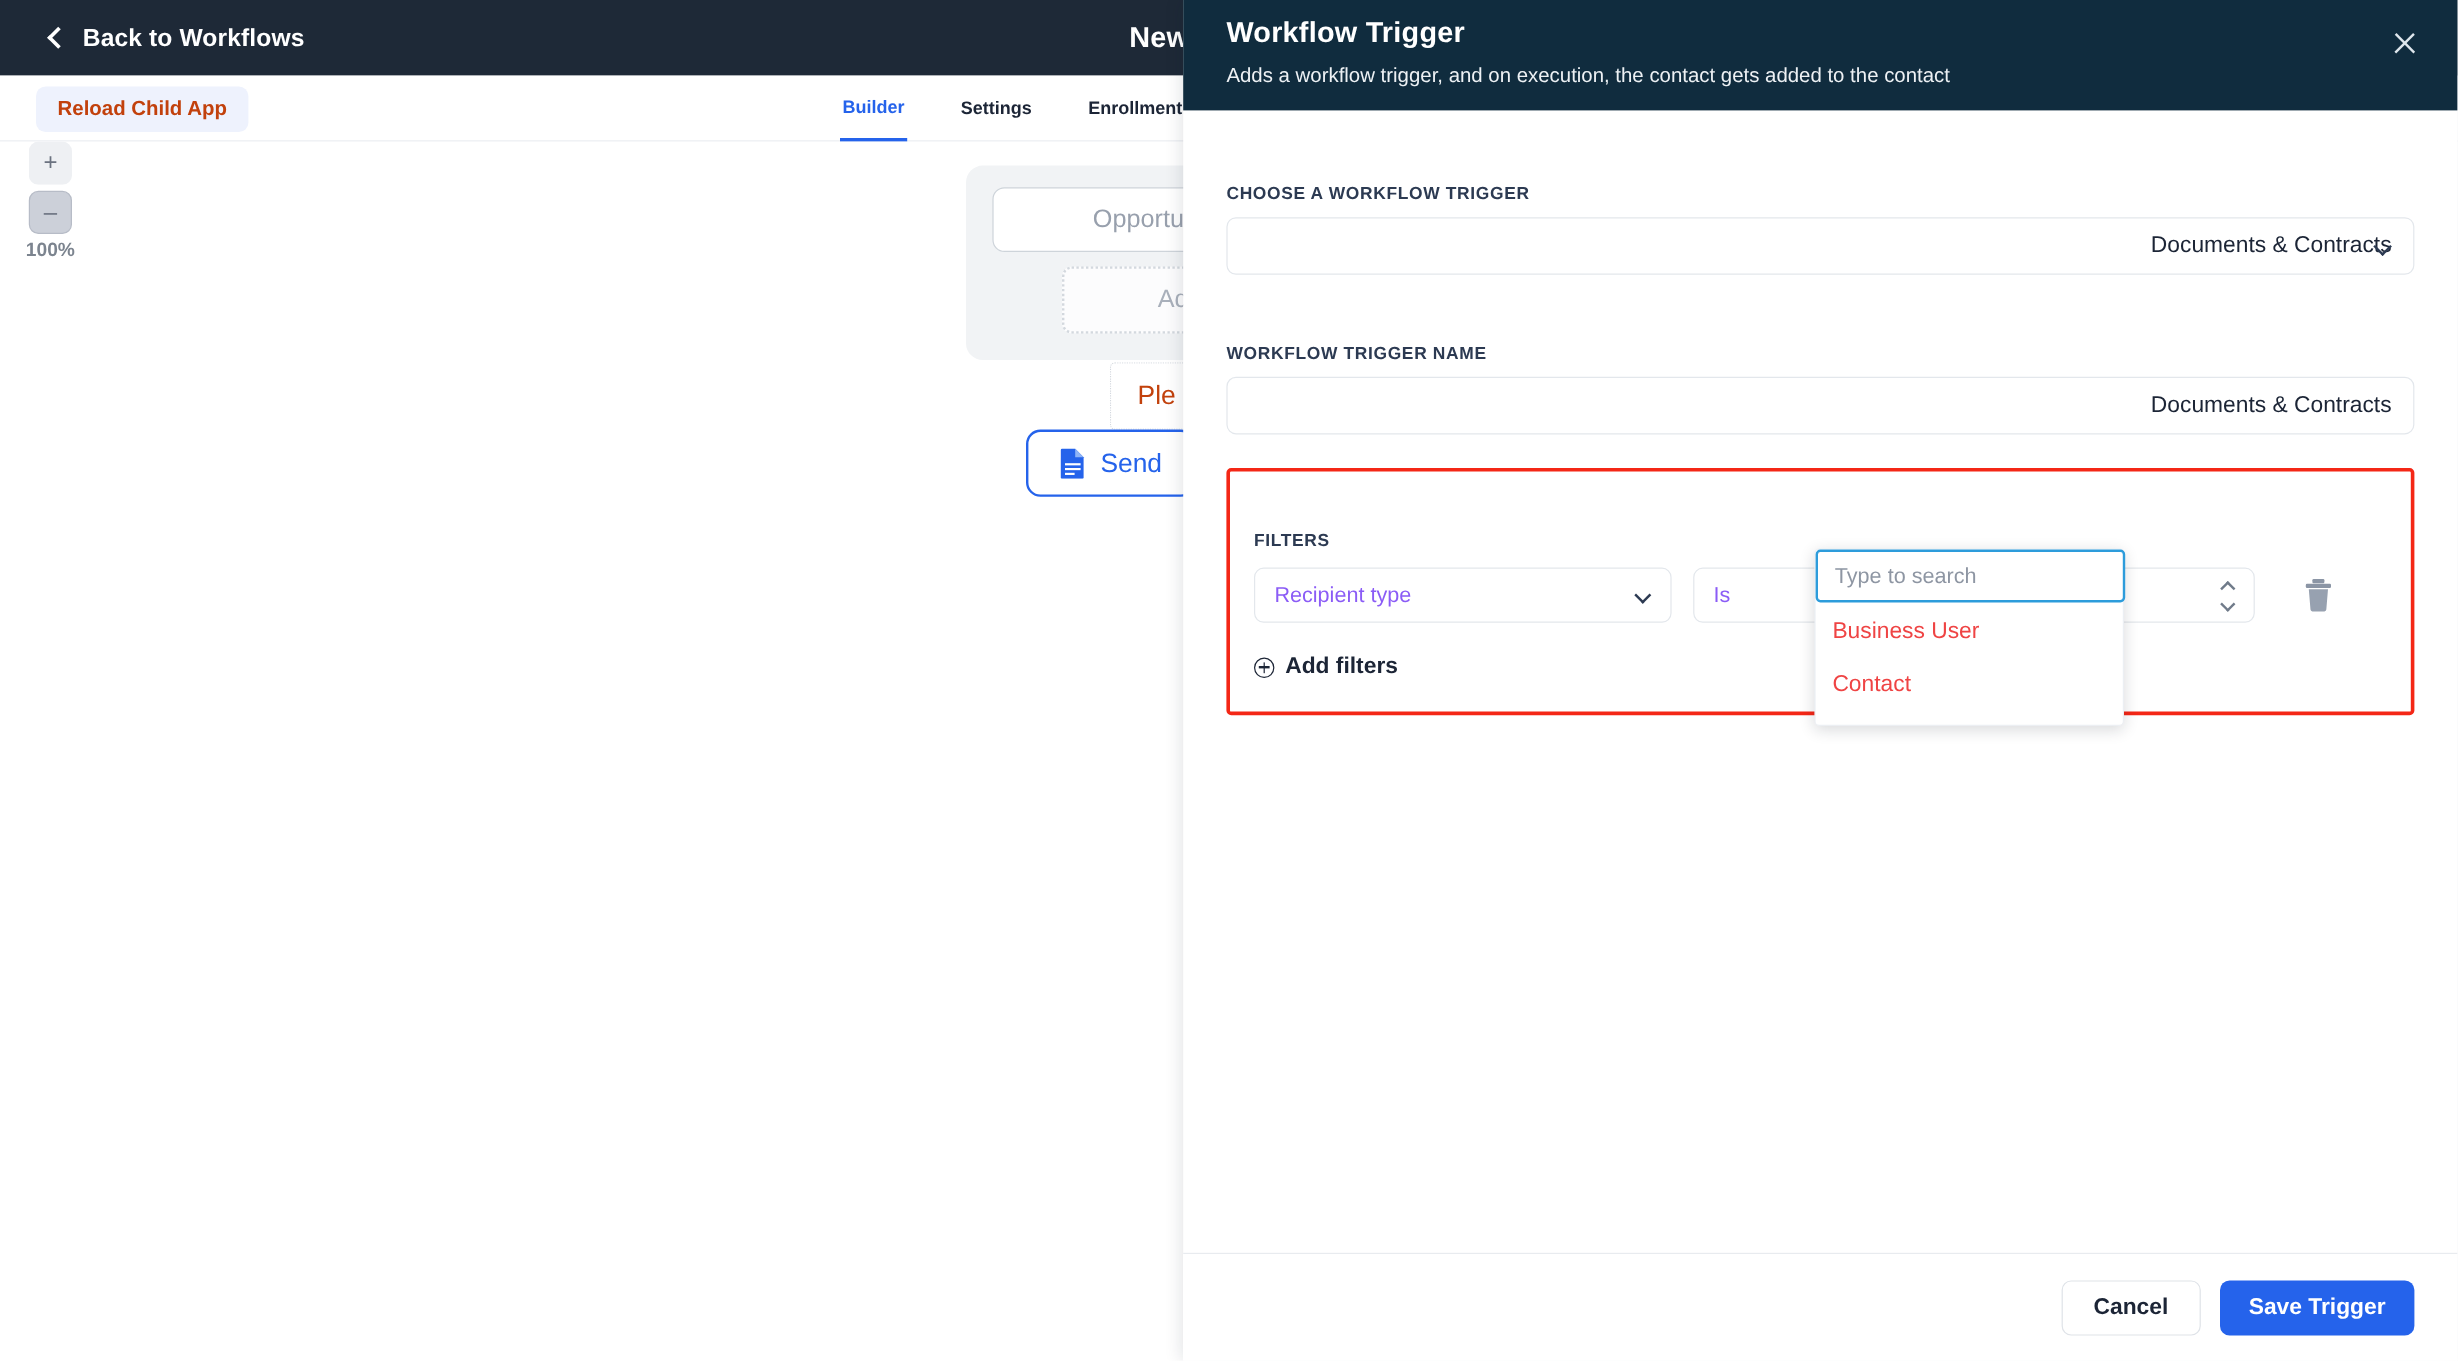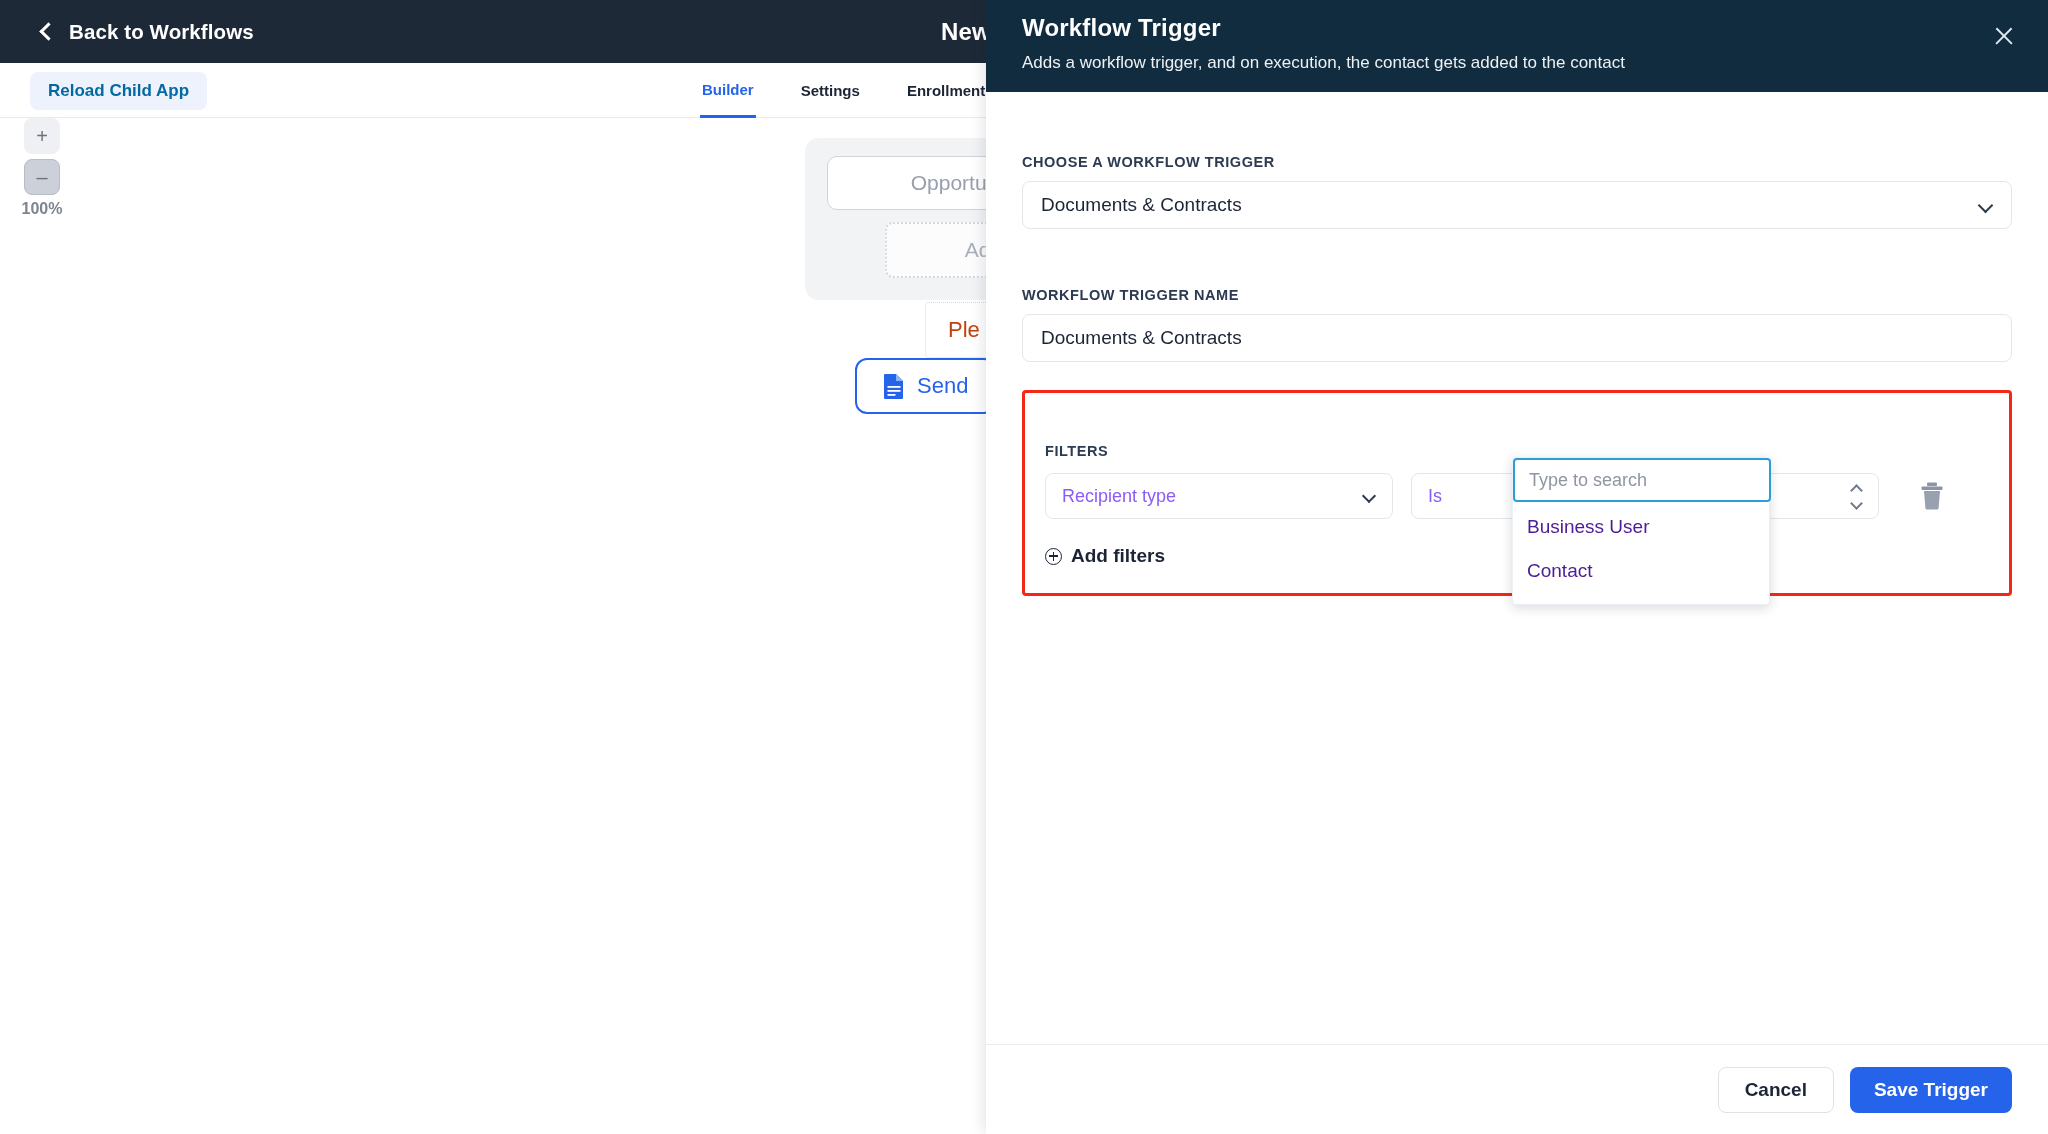--- a/index.html
+++ b/index.html
@@ -33,21 +33,21 @@
     pointer-events: none;
   }
 
   
   .subbar {
     position: absolute; top: 63px; left: 0; width: 2048px; height: 55px;
     background: #ffffff; border-bottom: 1px solid #e7eaee;
   }
   .reload-btn {
     position: absolute; left: 30px; top: 9px;
-    background: #eef2fd; color: #0369a1;
+    background: #eef2fd; color: #c2410c;
     font-size: 17px; font-weight: 700;
     padding: 9px 18px; border-radius: 8px; border: none; cursor: pointer;
     font-family: "Liberation Sans", sans-serif;
   }
   .tabs {
     position: absolute; left: 700px; top: 0; height: 55px;
     display: flex; align-items: center; gap: 43px;
   }
   .tab {
     font-size: 15px; font-weight: 700; color: #1c2536;
@@ -129,21 +129,21 @@
   .field-label {
     font-size: 14.5px; font-weight: 700; color: #2c3a52;
     letter-spacing: .55px; text-transform: uppercase;
     margin-bottom: 11px;
     margin-top: 32px;
   }
   .select-box, .text-box {
     height: 48px; border: 1px solid #e3e7ec; border-radius: 8px;
     background: #fff; display: flex; align-items: center;
     padding: 0 18px; font-size: 19px; color: #1c2536;
-    position: relative; cursor: pointer;
+    position: relative; cursor: pointer; justify-content: flex-end;
   }
   .select-box .chev {
     position: absolute; right: 20px; top: 18px;
     width: 11px; height: 11px;
     border-right: 2.6px solid #2c3a52; border-bottom: 2.6px solid #2c3a52;
     transform: rotate(45deg); cursor: pointer;
   }
   .text-box { cursor: text; }
   .gap-lg { height: 26px; }
 
@@ -201,21 +201,21 @@
     box-shadow: 0 3px 12px rgba(16,24,40,.16); border: 1px solid #eceff3;
     padding: 0 0 14px 0; z-index: 5;
   }
   .dd-search {
     margin: 0; height: 44px; width: 258px;
     border: 2px solid #2d9cdb; border-radius: 4px;
     background: #fff; display: flex; align-items: center; padding: 0 14px;
     font-size: 18px; color: #8e96a3; cursor: text;
   }
   .dd-item {
-    padding: 14px 14px 8px 14px; font-size: 19px; color: #4c1d95; cursor: pointer;
+    padding: 14px 14px 8px 14px; font-size: 19px; color: #ef4444; cursor: pointer;
   }
 
   
   .panel-foot {
     position: absolute; bottom: 0; left: 0; width: 1062px; height: 90px;
     border-top: 1px solid #e8ebef; background: #fff;
     display: flex; align-items: center; justify-content: flex-end;
     padding-right: 36px; gap: 16px;
   }
   .btn {

